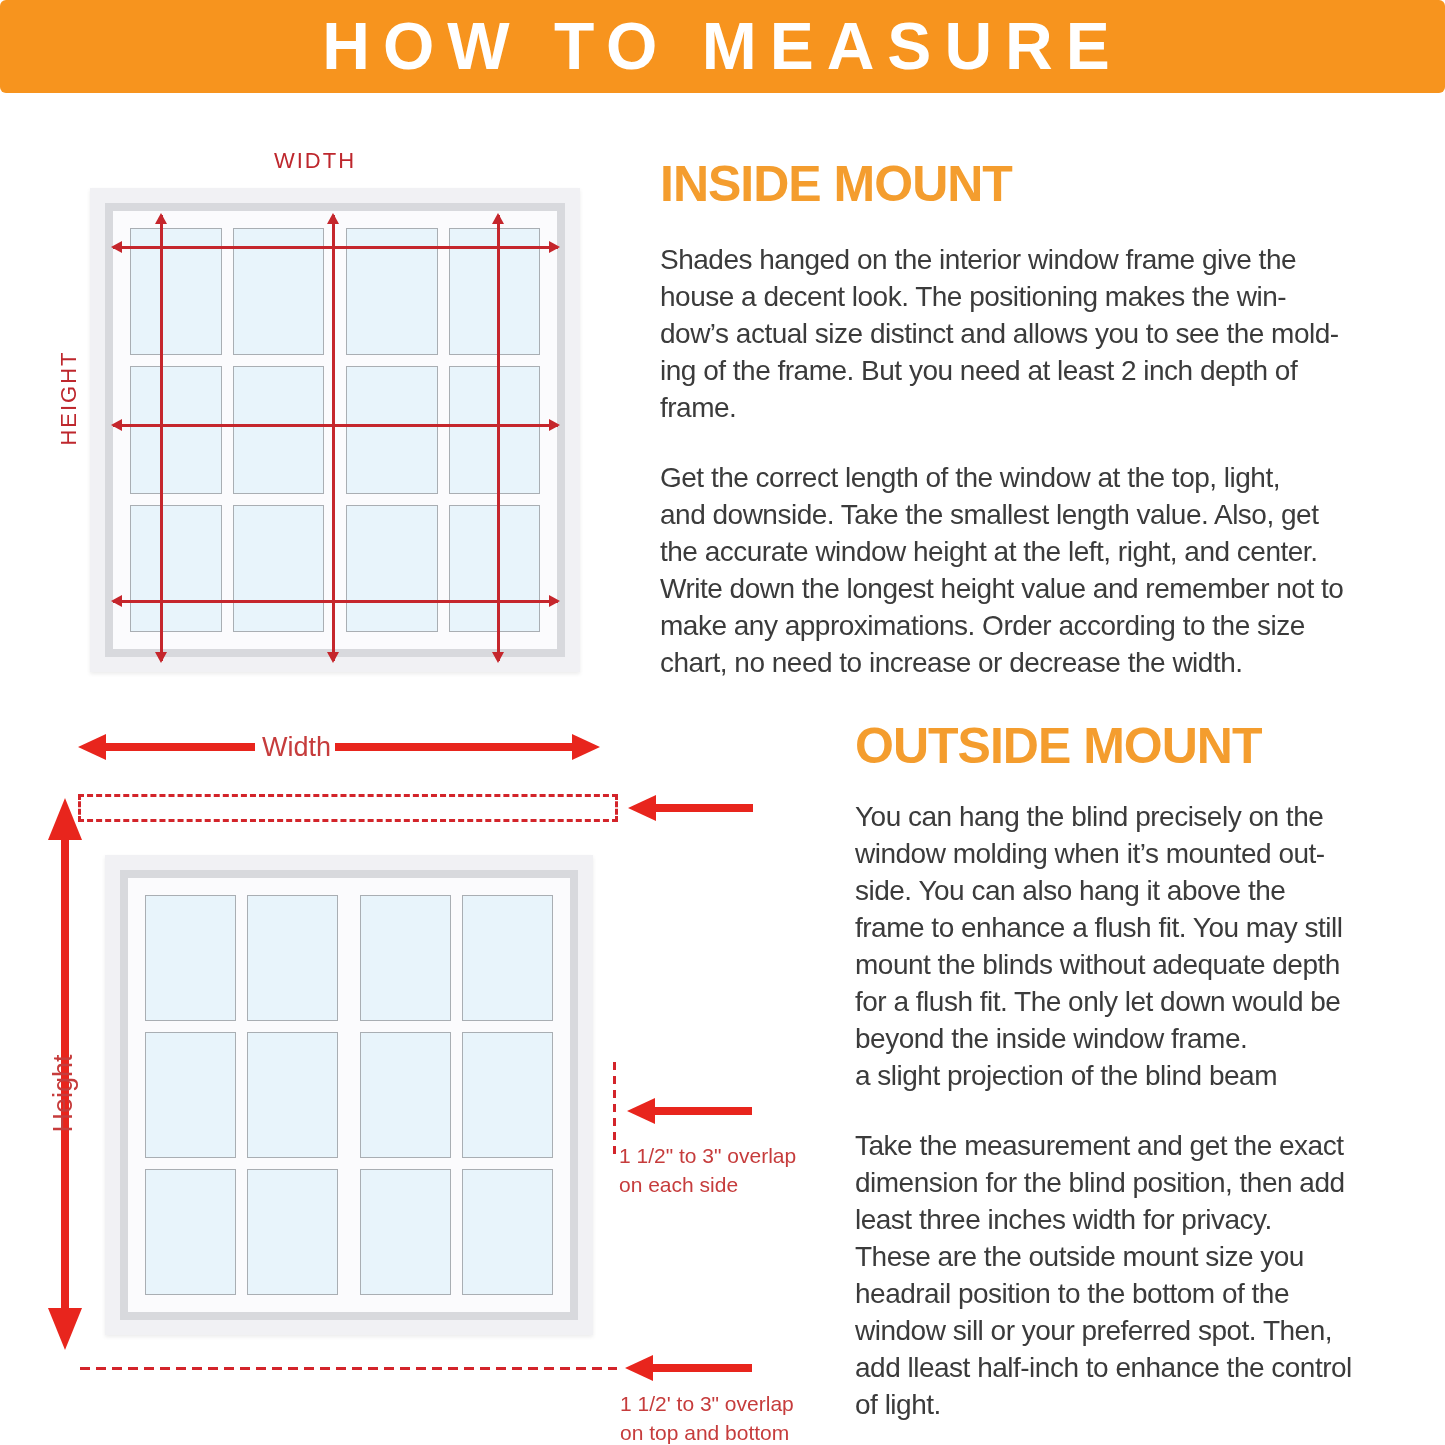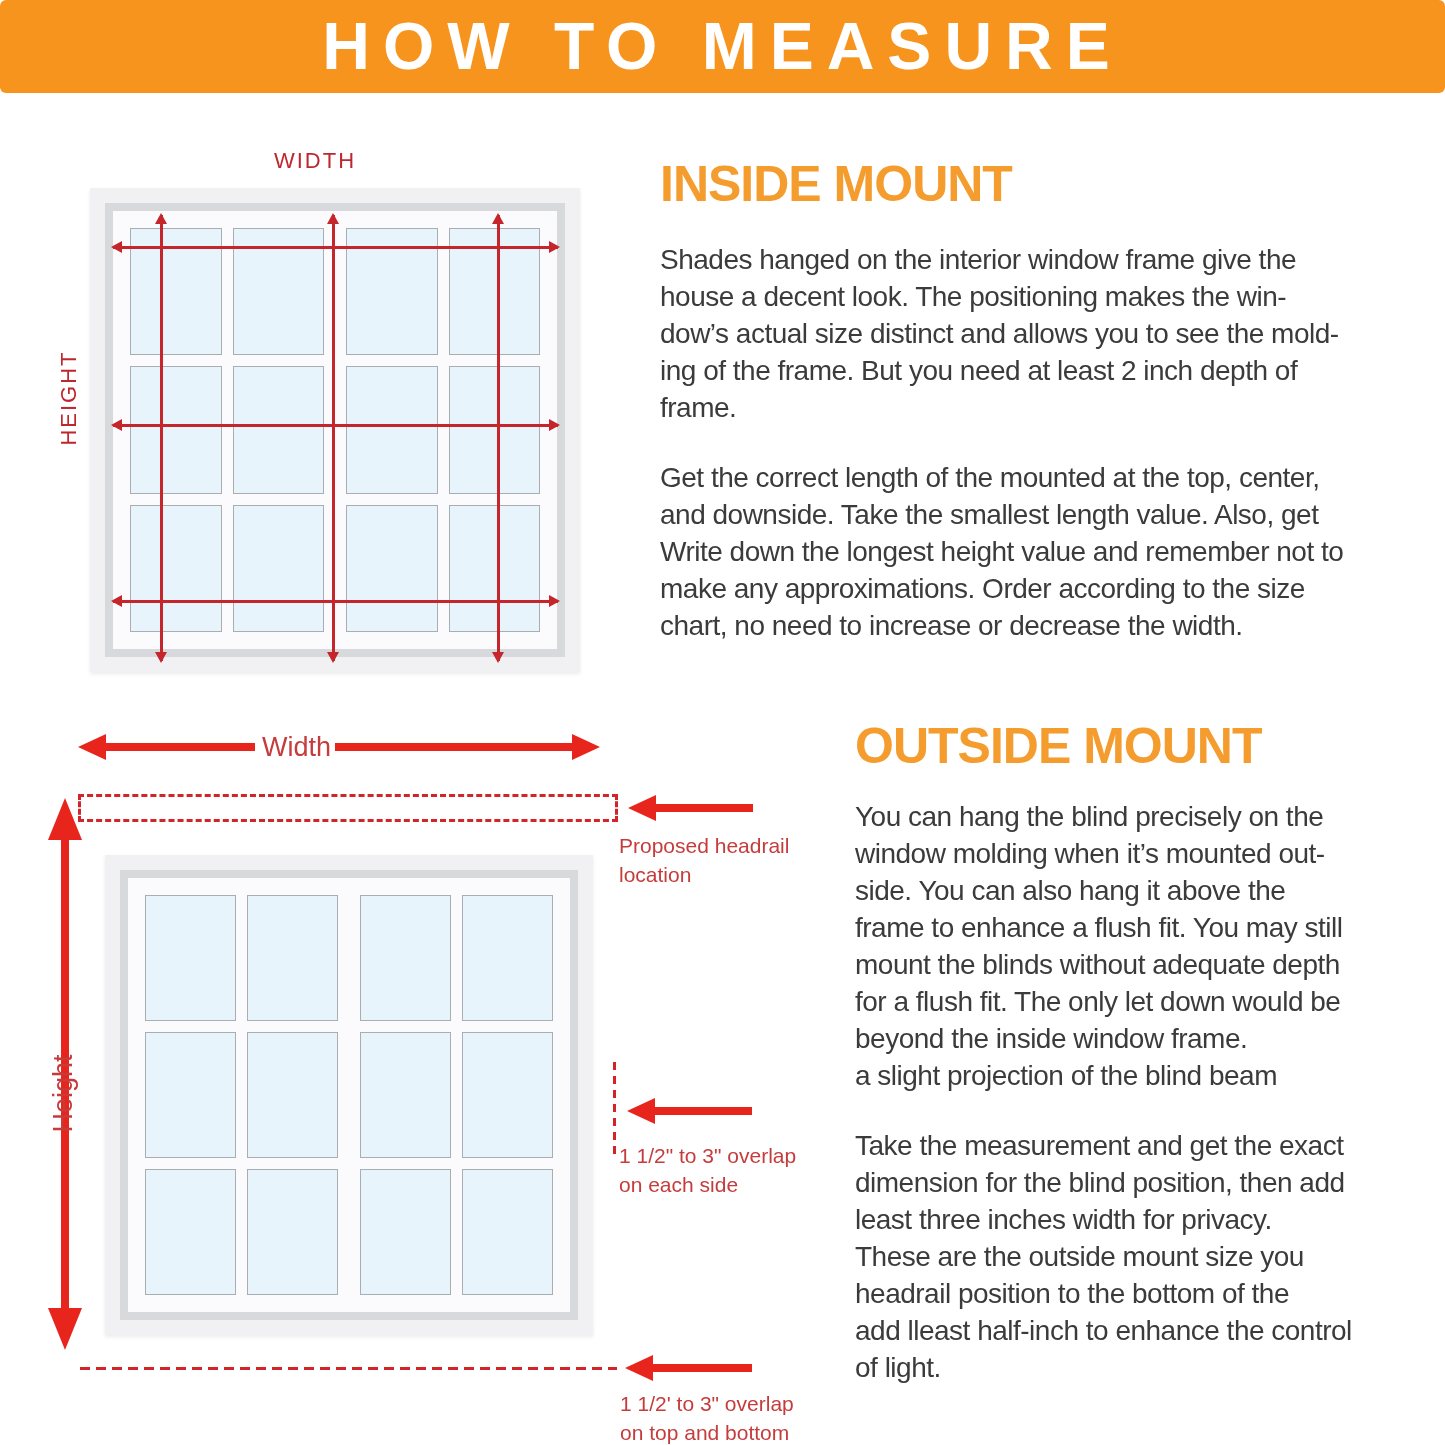--- a/index.html
+++ b/index.html
@@ -124,37 +124,34 @@
 
   <div class="body-text" style="left:660px;top:241px;width:780px;">
       <div>Shades hanged on the interior window frame give the</div>
       <div>house a decent look. The positioning makes the win-</div>
       <div>dow’s actual size distinct and allows you to see the mold-</div>
       <div>ing of the frame. But you need at least 2 inch depth of</div>
       <div>frame.</div>
     </div>
 
   <div class="body-text" style="left:660px;top:459px;width:780px;">
-      <div>Get the correct length of the mounted at the top, center,</div>
+      <div>Get the correct length of the window at the top, light,</div>
       <div>and downside. Take the smallest length value. Also, get</div>
+      <div>the accurate window height at the left, right, and center.</div>
       <div>Write down the longest height value and remember not to</div>
       <div>make any approximations. Order according to the size</div>
       <div>chart, no need to increase or decrease the width.</div>
     </div>
 
   <div class="tarrow head-left" style="left:105px;top:743px;width:150px;"></div>
   <div class="dim-label" style="left:262px;top:732px;">Width</div>
   <div class="tarrow head-right" style="left:335px;top:743px;width:238px;"></div>
 
   <div class="dash-box" style="left:78px;top:794px;width:540px;height:28px;"></div>
   <div class="tarrow head-left" style="left:655px;top:804px;width:98px;"></div>
-  <div class="red-note" style="left:619px;top:831px;width:220px;">
-      <div>Proposed headrail</div>
-      <div>location</div>
-    </div>
 
   <div class="win" style="left:105px;top:855px;width:488px;height:480px;">
     <div class="win-mid">
       <div class="win-inner">
         <div class="sashes">
           <div class="sash">
               <div class="pane"></div>
               <div class="pane"></div>
               <div class="pane"></div>
               <div class="pane"></div>
@@ -208,17 +205,18 @@
       <div>beyond the inside window frame.</div>
       <div>a slight projection of the blind beam</div>
     </div>
 
   <div class="body-text" style="left:855px;top:1127px;width:590px;">
       <div>Take the measurement and get the exact</div>
       <div>dimension for the blind position, then add</div>
       <div>least three inches width for privacy.</div>
       <div>These are the outside mount size you</div>
       <div>headrail position to the bottom of the</div>
+      <div>window sill or your preferred spot. Then,</div>
       <div>add lleast half-inch to enhance the control</div>
       <div>of light.</div>
     </div>
 
 </div>
 
 </body></html>

